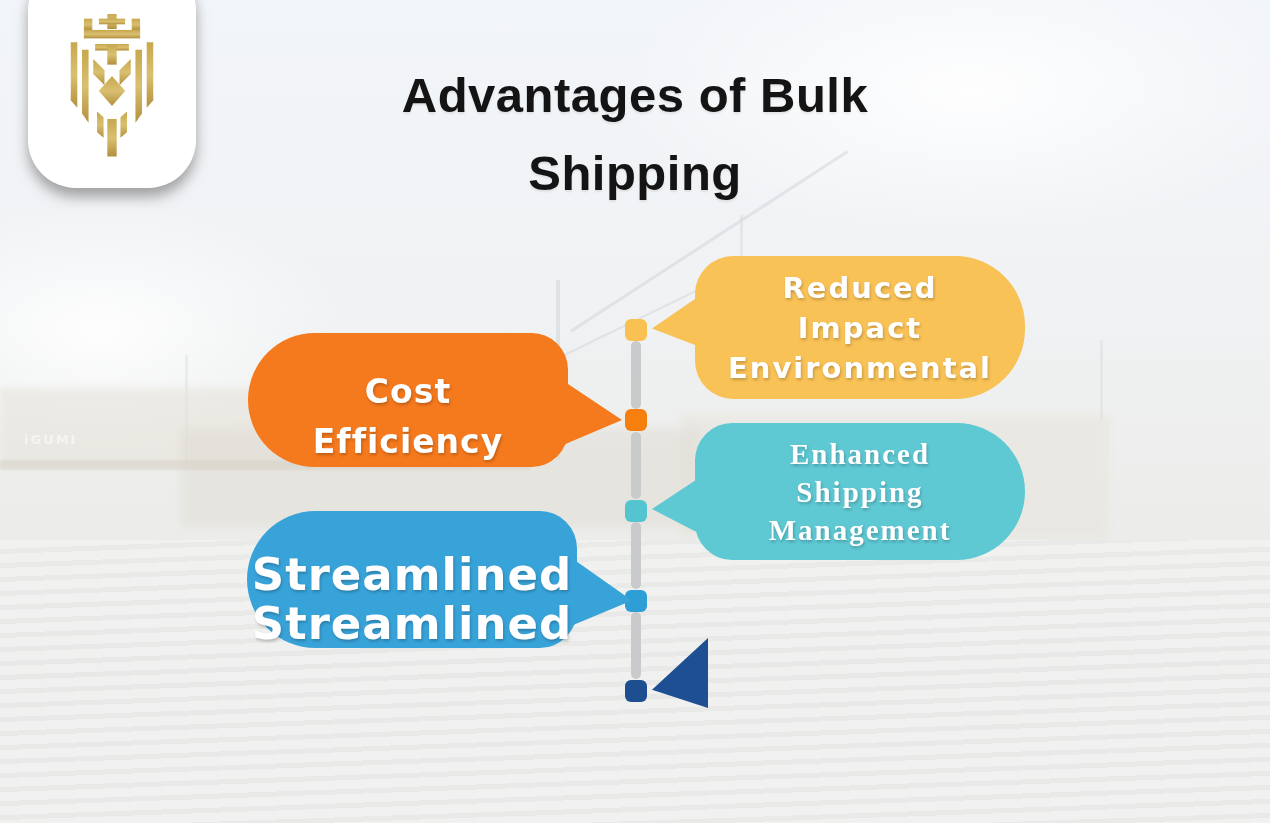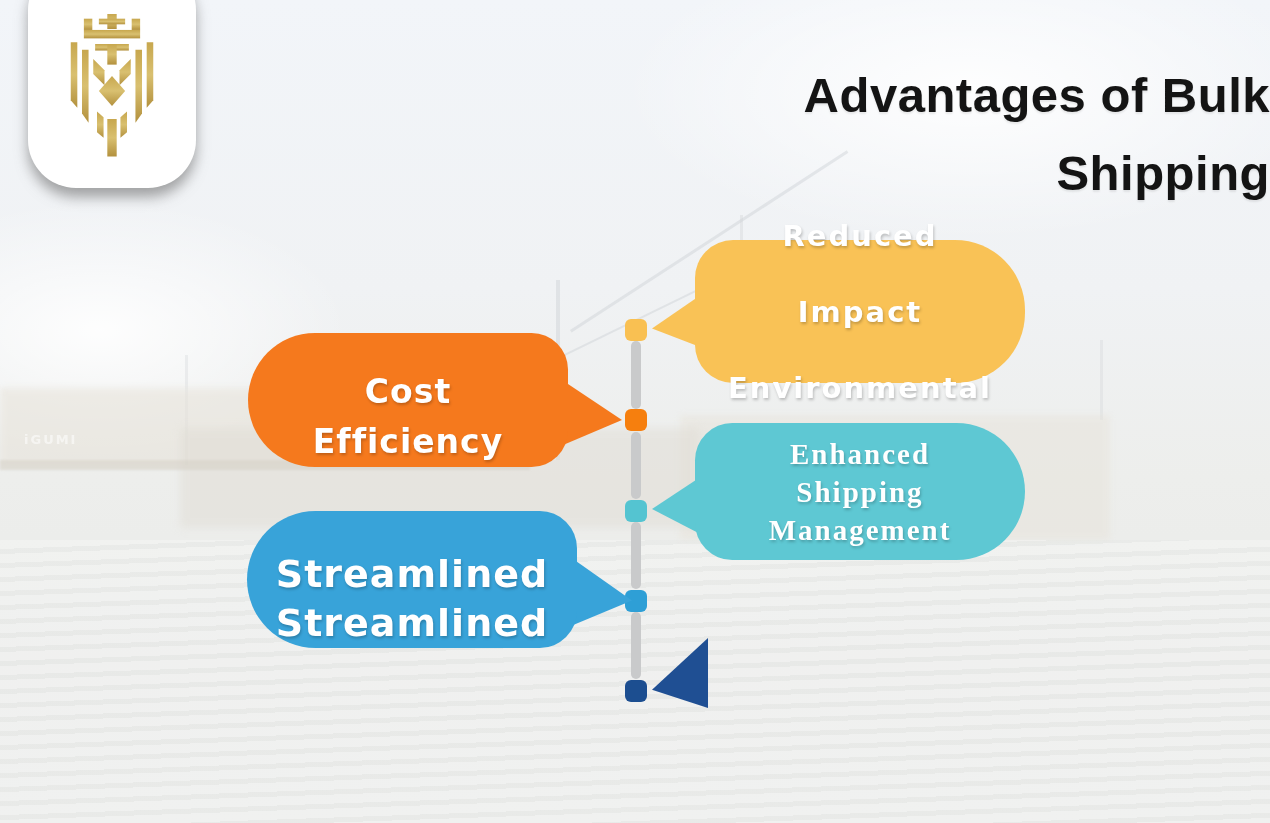--- a/index.html
+++ b/index.html
@@ -24,21 +24,21 @@
   .logo-card {
     position:absolute; left:28px; top:-38px; width:168px; height:226px;
     background:#ffffff; border-radius:48px;
     box-shadow:0 9px 13px rgba(95,95,95,.55);
   }
   .logo-card svg { position:absolute; left:26px; top:52px; }
 
   
   .title {
     position:absolute; left:0; top:56px; width:1270px;
-    text-align:right; font-weight:800; font-size:49px; line-height:78px;
+    text-align:center; font-weight:800; font-size:49px; line-height:78px;
     letter-spacing:.5px; color:#141414;
     text-shadow:0 2px 2px rgba(0,0,0,.08);
     font-family:"Liberation Sans","DejaVu Sans",sans-serif;
   }
   .title span { display:block; }
 
   
   .tl-seg  { position:absolute; left:631px; width:10px; border-radius:5px; background:#C9CACB; }
   .tl-node { position:absolute; left:625px; width:22px; height:22px; border-radius:6px; }
 
@@ -49,27 +49,27 @@
     color:#ffffff; font-weight:bold; text-align:center;
     text-shadow:1px 2px 3px rgba(0,0,0,.22);
   }
   .bubble.left  { border-radius:70px 38px 38px 70px;justify-content:flex-end; }
   .bubble.right { border-radius:38px 70px 70px 38px; }
   .tail { position:absolute; }
 
   #bubble-cost        { left:248px; top:333px; width:320px; height:134px; font-size:33px; line-height:50px; letter-spacing:1px; }
   #tail-cost          { left:556px; top:376px; width:66px;  height:72px;  clip-path:polygon(0 0,100% 61%,0 100%); }
 
-  #bubble-reduced     { left:695px; top:240px; width:330px; height:143px; font-size:29px; line-height:40px; letter-spacing:2px;gap:36px; }
+  #bubble-reduced     { left:695px; top:256px; width:330px; height:143px; font-size:29px; line-height:40px; letter-spacing:2px; }
   #tail-reduced       { left:652px; top:290px; width:56px;  height:60px;  clip-path:polygon(100% 0,0 64%,100% 100%); }
 
   #bubble-enhanced    { left:695px; top:423px; width:330px; height:137px; font-size:29px; line-height:38px; letter-spacing:2px;font-family:Liberation Serif, serif; }
   #tail-enhanced      { left:652px; top:472px; width:56px;  height:66px;  clip-path:polygon(100% 0,0 56%,100% 100%); }
 
-  #bubble-streamlined { left:247px; top:511px; width:330px; height:137px; font-size:38px; line-height:49px; letter-spacing:1px; }
+  #bubble-streamlined { left:247px; top:511px; width:330px; height:137px; font-size:45px; line-height:49px; letter-spacing:1px; }
   #tail-streamlined   { left:566px; top:554px; width:66px;  height:74px;  clip-path:polygon(0 0,100% 63%,0 100%); }
 
   #bubble-global      { left:695px; top:602px; width:330px; height:138px; font-size:32px; line-height:49px; letter-spacing:1px; }
   #tail-global        { left:652px; top:638px; width:56px;  height:70px;  clip-path:polygon(100% 0,0 74%,100% 100%); }
 </style>
 </head>
 <body>
 
 <div id="canvas">
 

